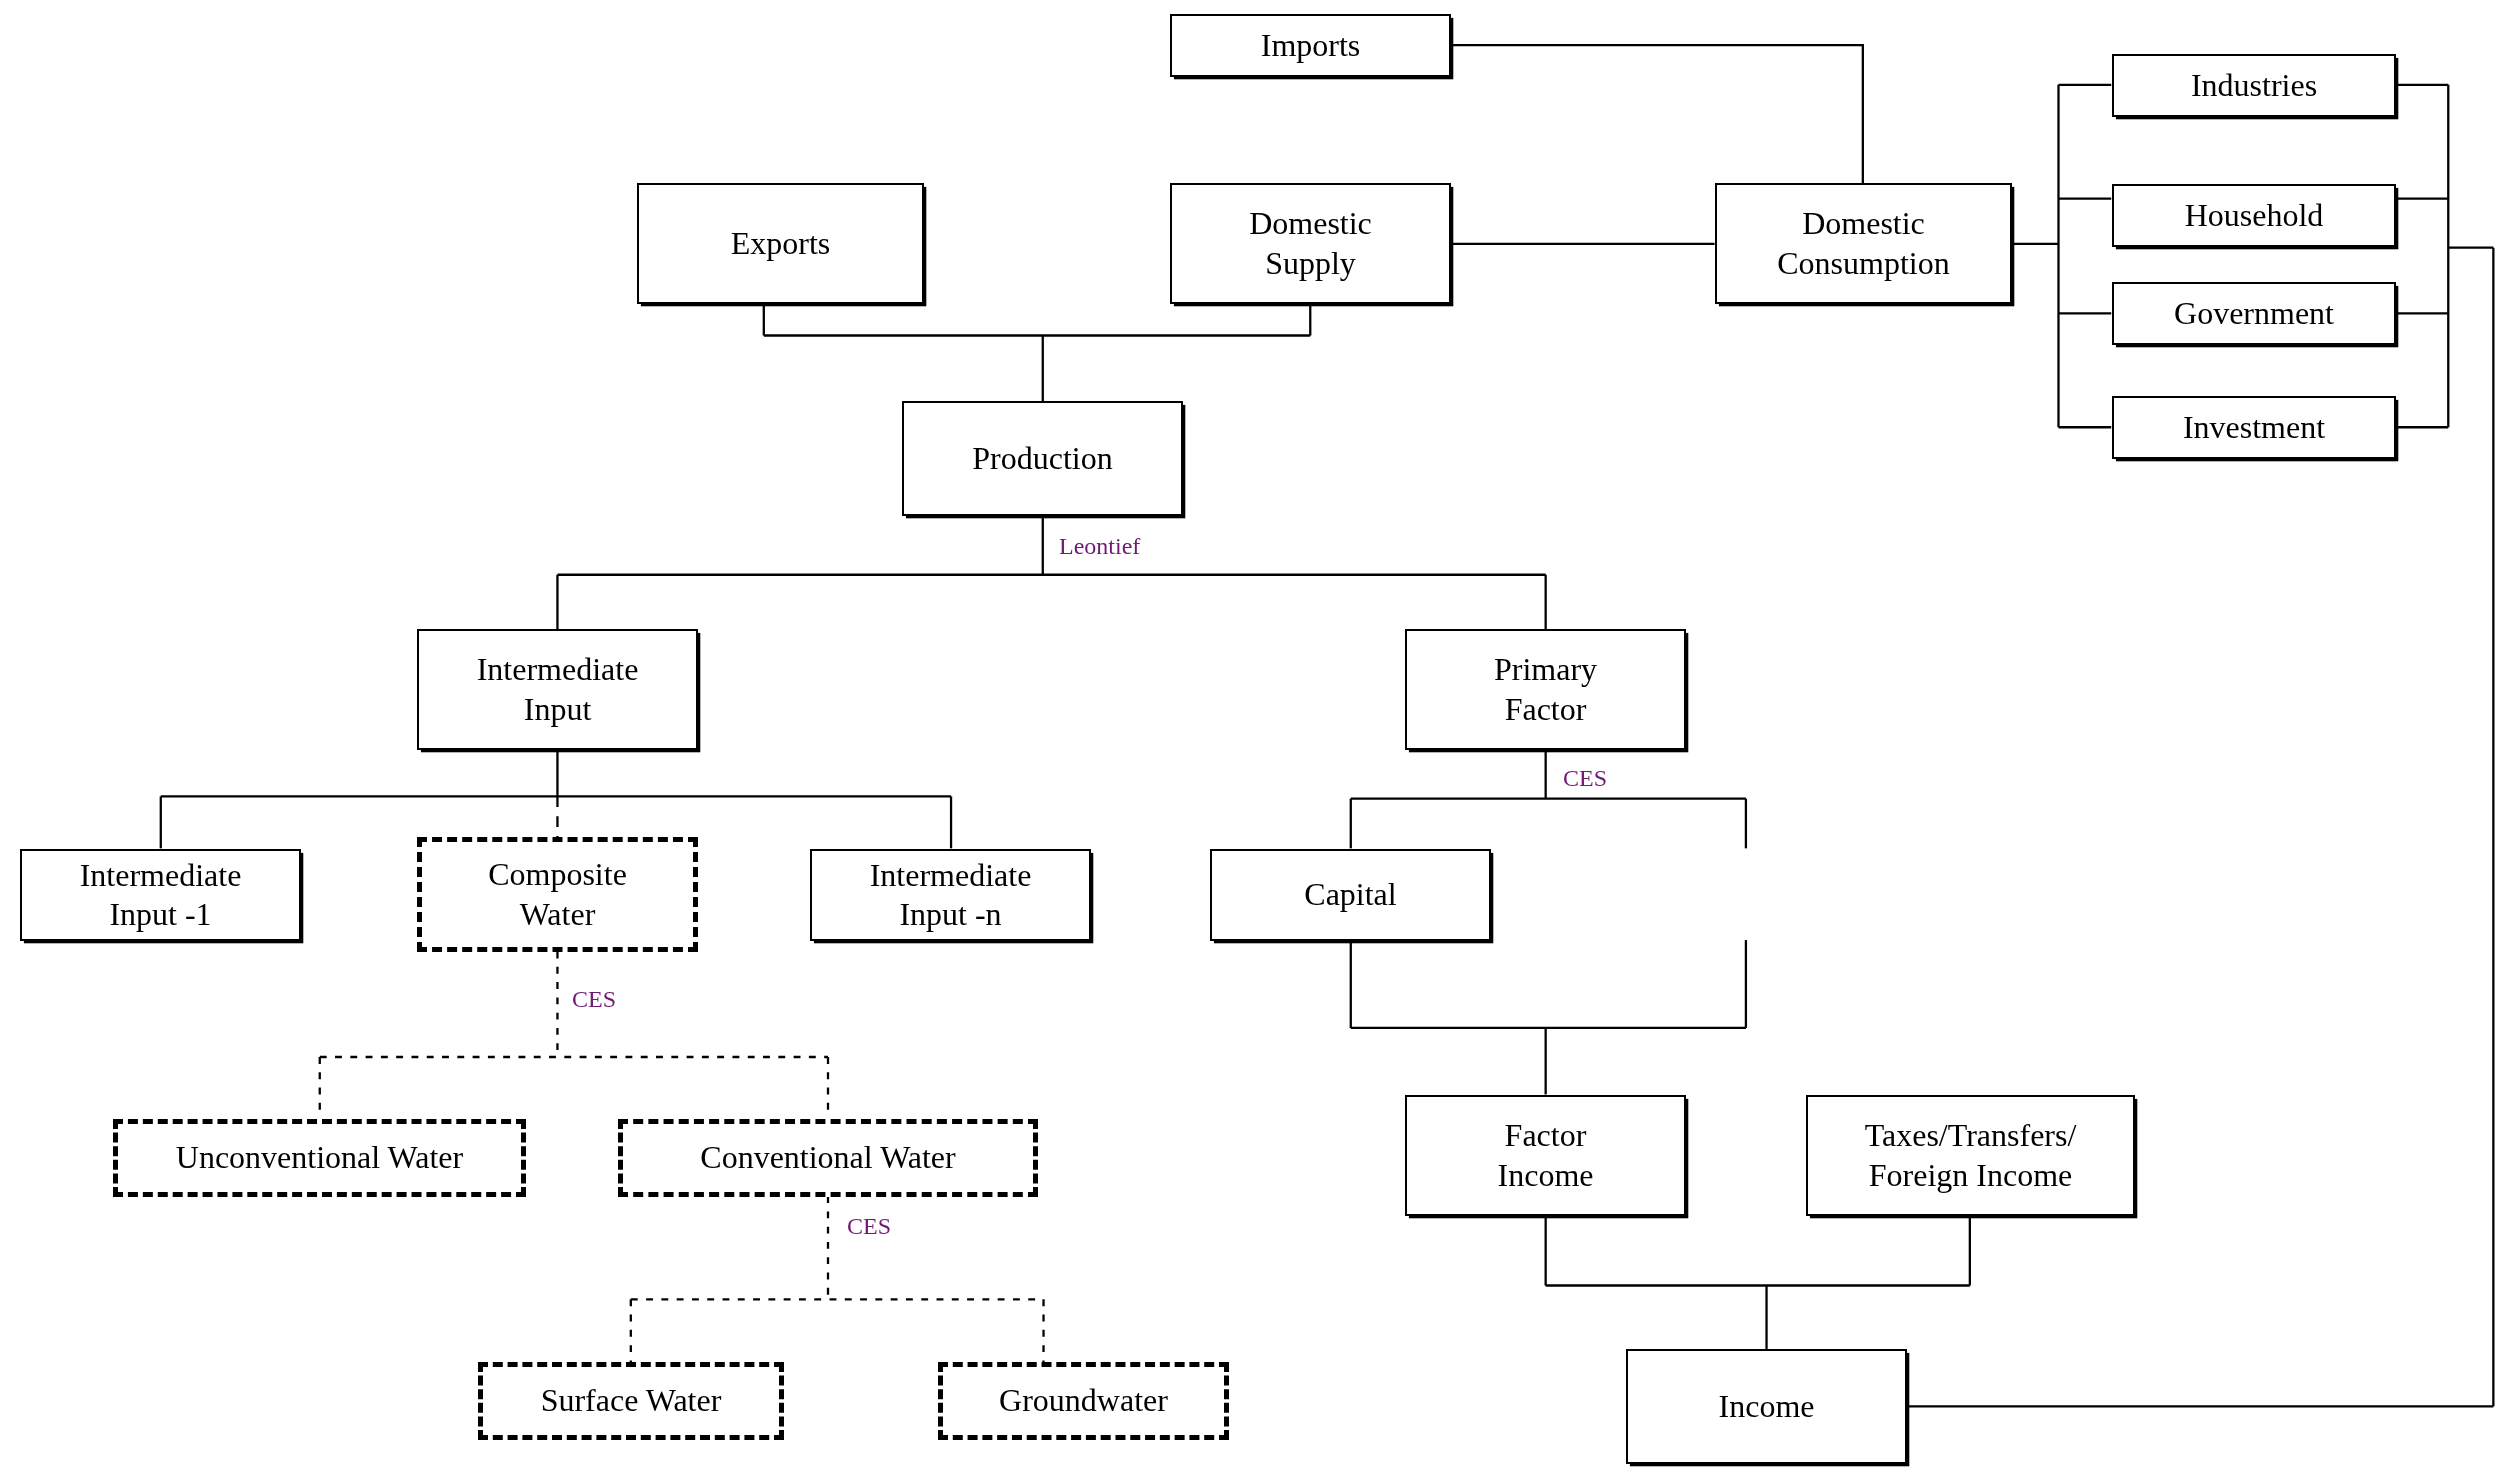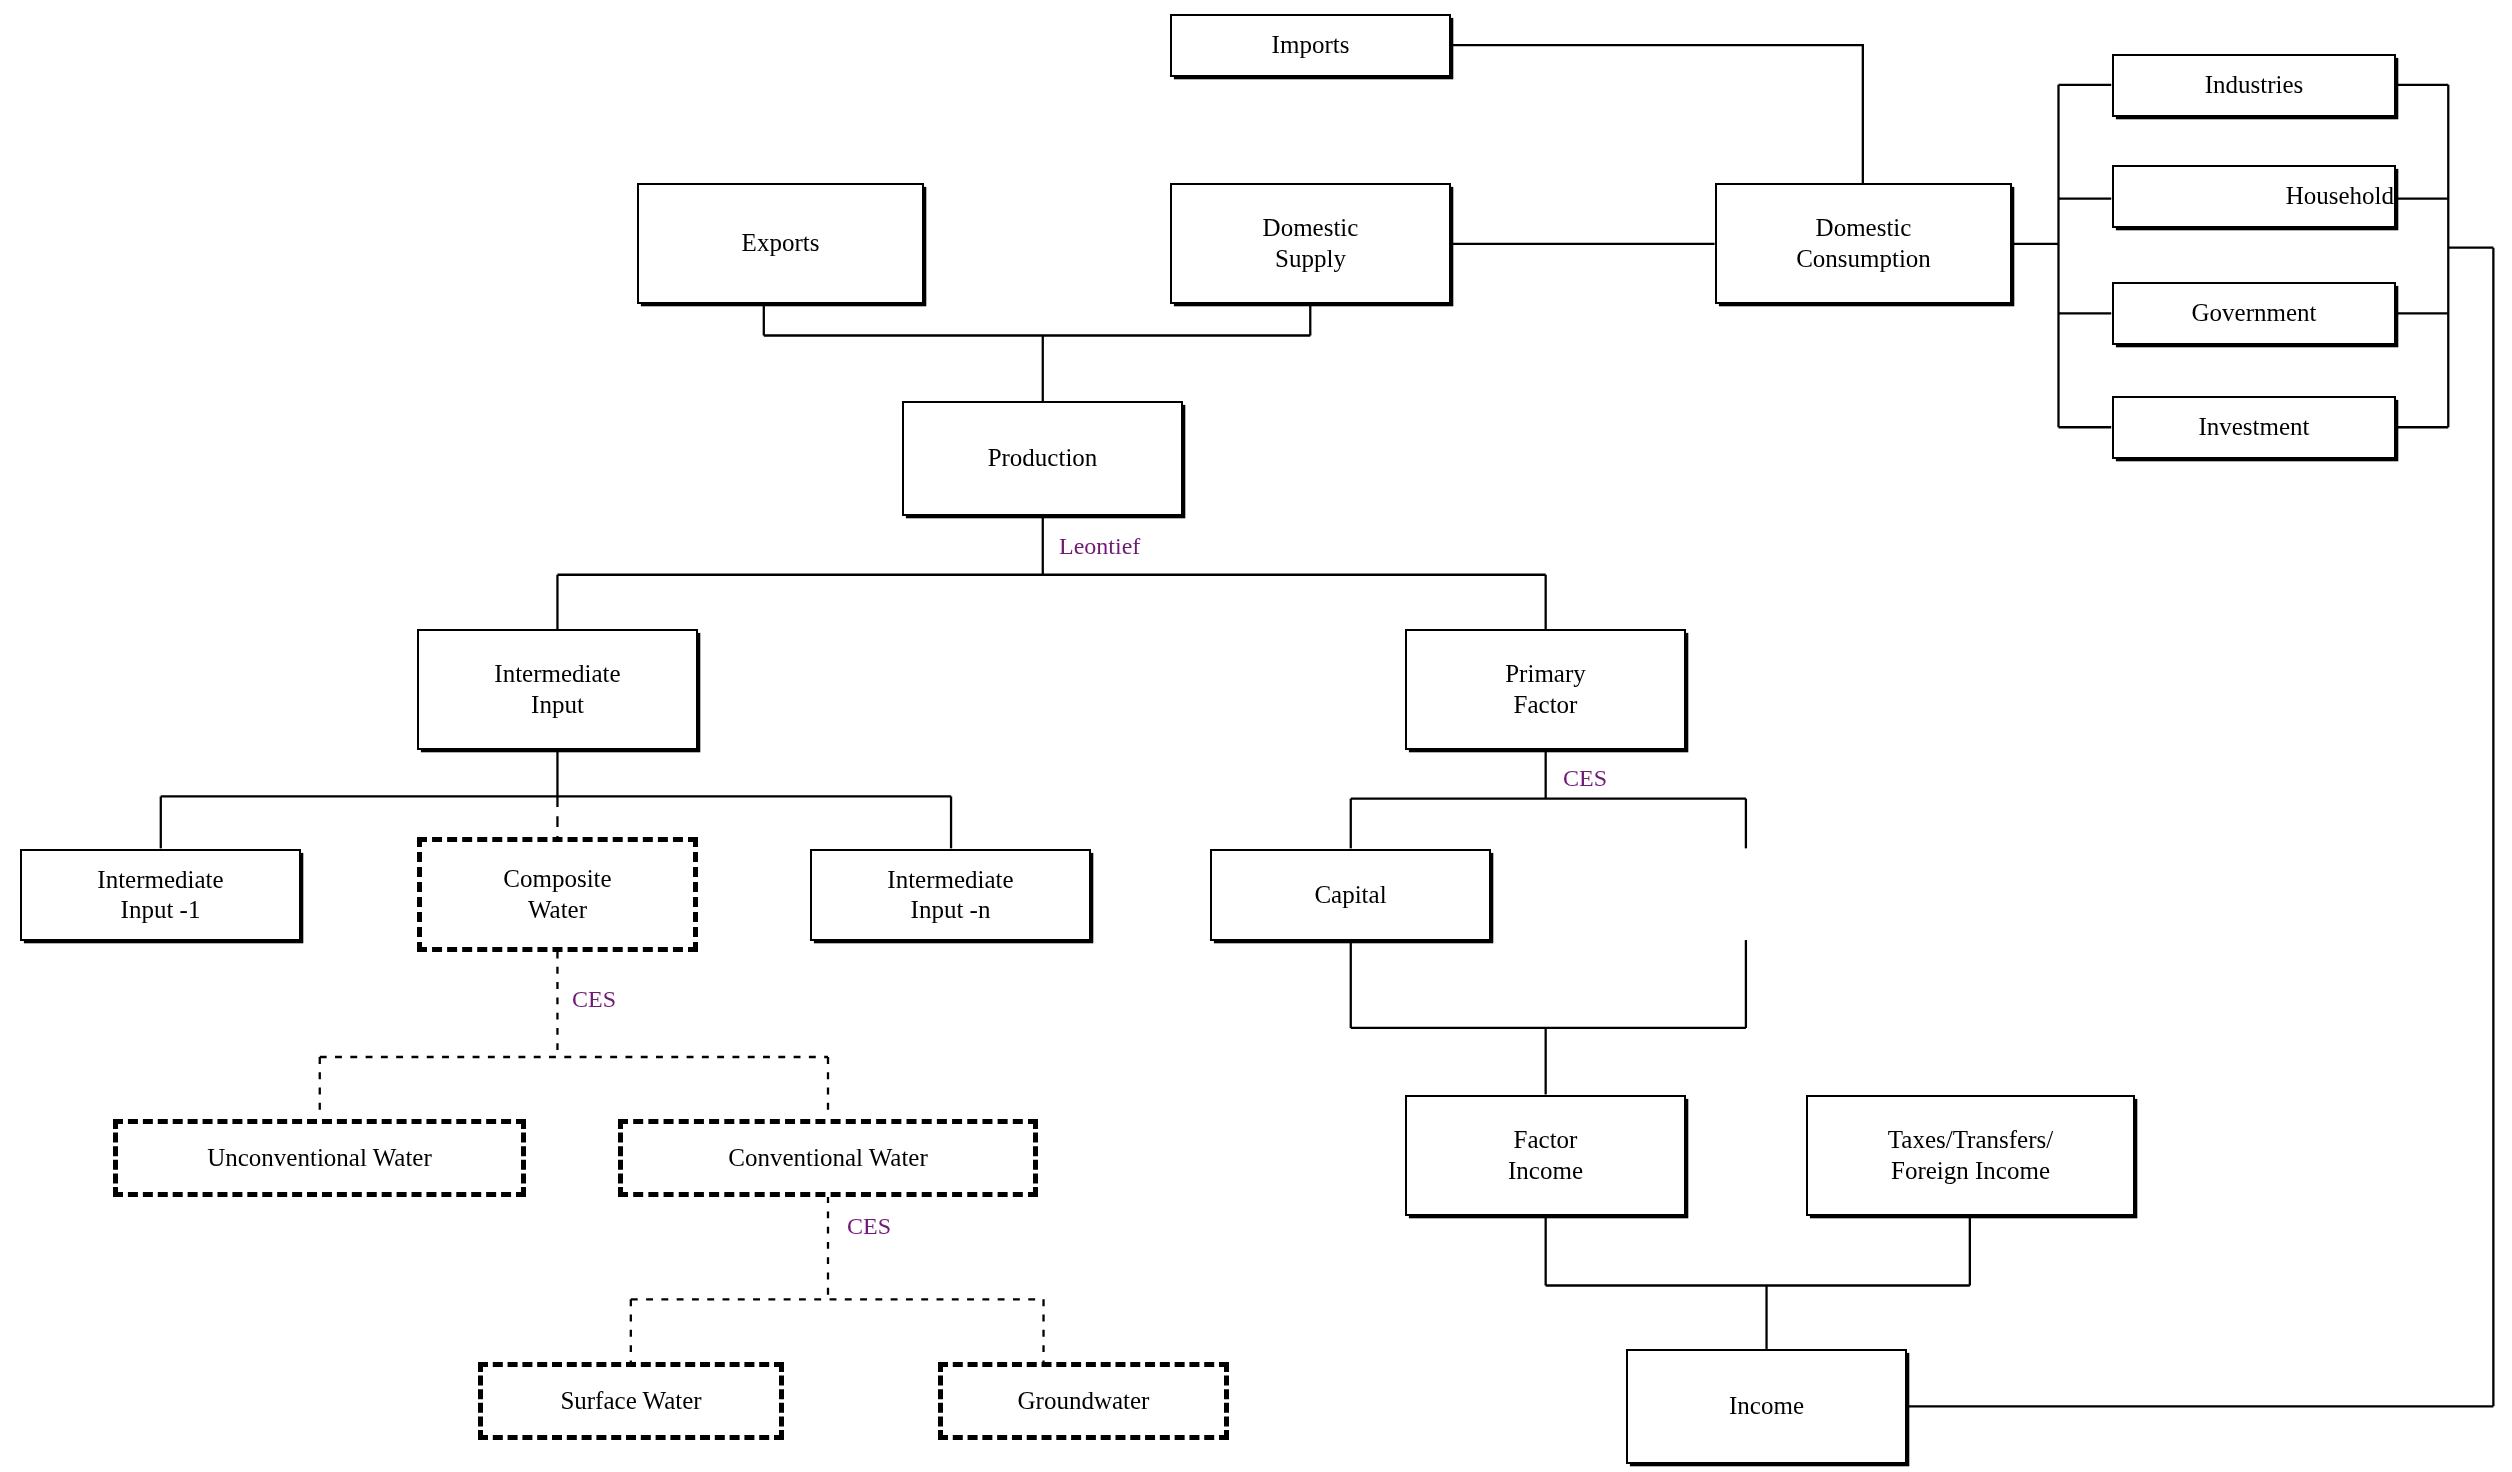--- a/index.html
+++ b/index.html
@@ -37,21 +37,21 @@
   }
   .node.solid {
     border: 2.3px solid #000000;
     box-shadow: 3.1px 3.1px 0 -0.8px #000000;
   }
   .node.dashed {
     border: 5.4px dashed #000000;
   }
   .node .lbl {
     display: block;
-    font-size: 25px;
+    font-size: 32px;
     white-space: pre-line;
   }
   .edge-label {
     position: absolute;
     font-size: 24px;
     color: #701a75;
     background: transparent;
     white-space: nowrap;
     z-index: 6;
   }
@@ -148,21 +148,21 @@
 
   <div class="node solid" style="left:1715px;top:183px;width:297px;height:121px;">
     <span class="lbl">Domestic
 Consumption</span>
   </div>
 
   <div class="node solid" style="left:2112px;top:54px;width:284px;height:63px;">
     <span class="lbl">Industries</span>
   </div>
 
-  <div class="node solid" style="left:2112px;top:165px;width:284px;height:63px;justify-content:flex-end;">
+  <div class="node solid" style="left:2112px;top:184px;width:284px;height:63px;">
     <span class="lbl">Household</span>
   </div>
 
   <div class="node solid" style="left:2112px;top:282px;width:284px;height:63px;">
     <span class="lbl">Government</span>
   </div>
 
   <div class="node solid" style="left:2112px;top:396px;width:284px;height:63px;">
     <span class="lbl">Investment</span>
   </div>

